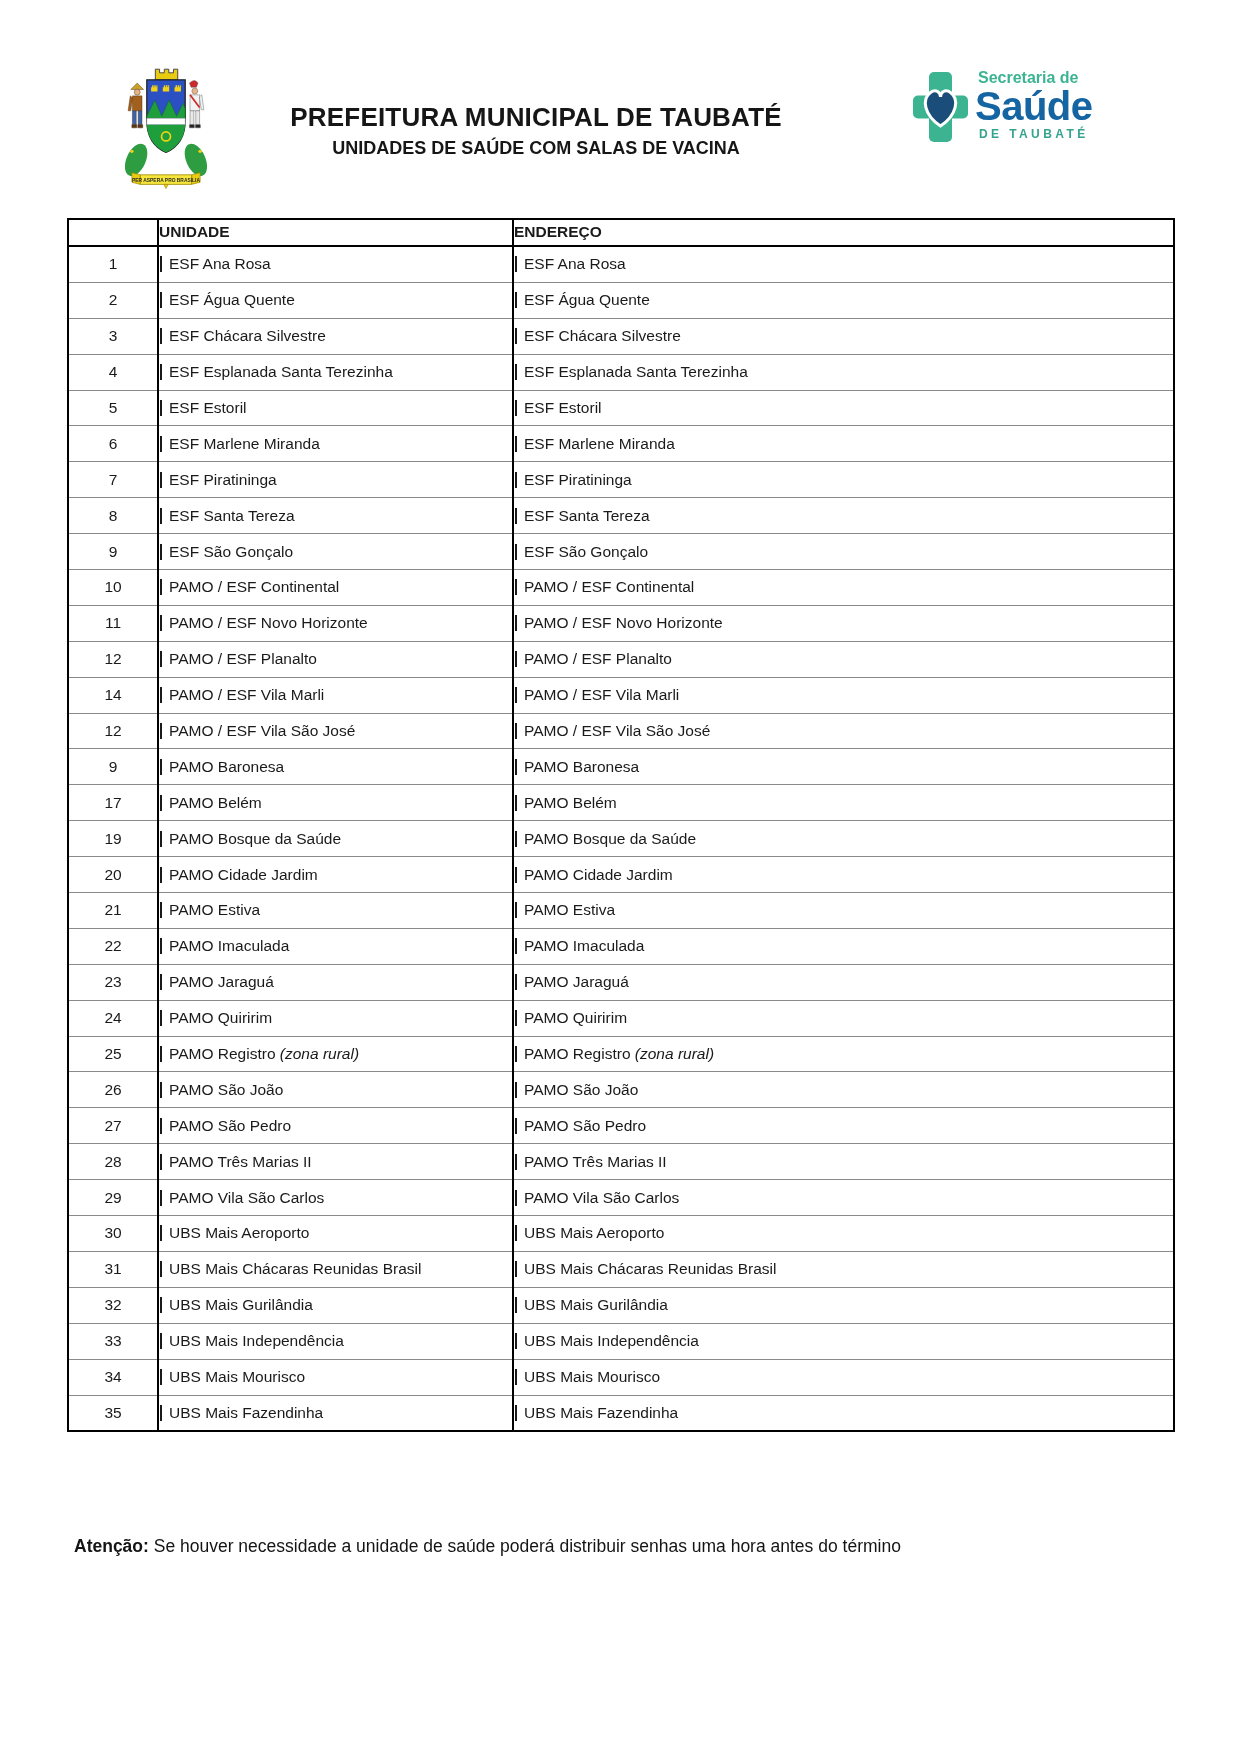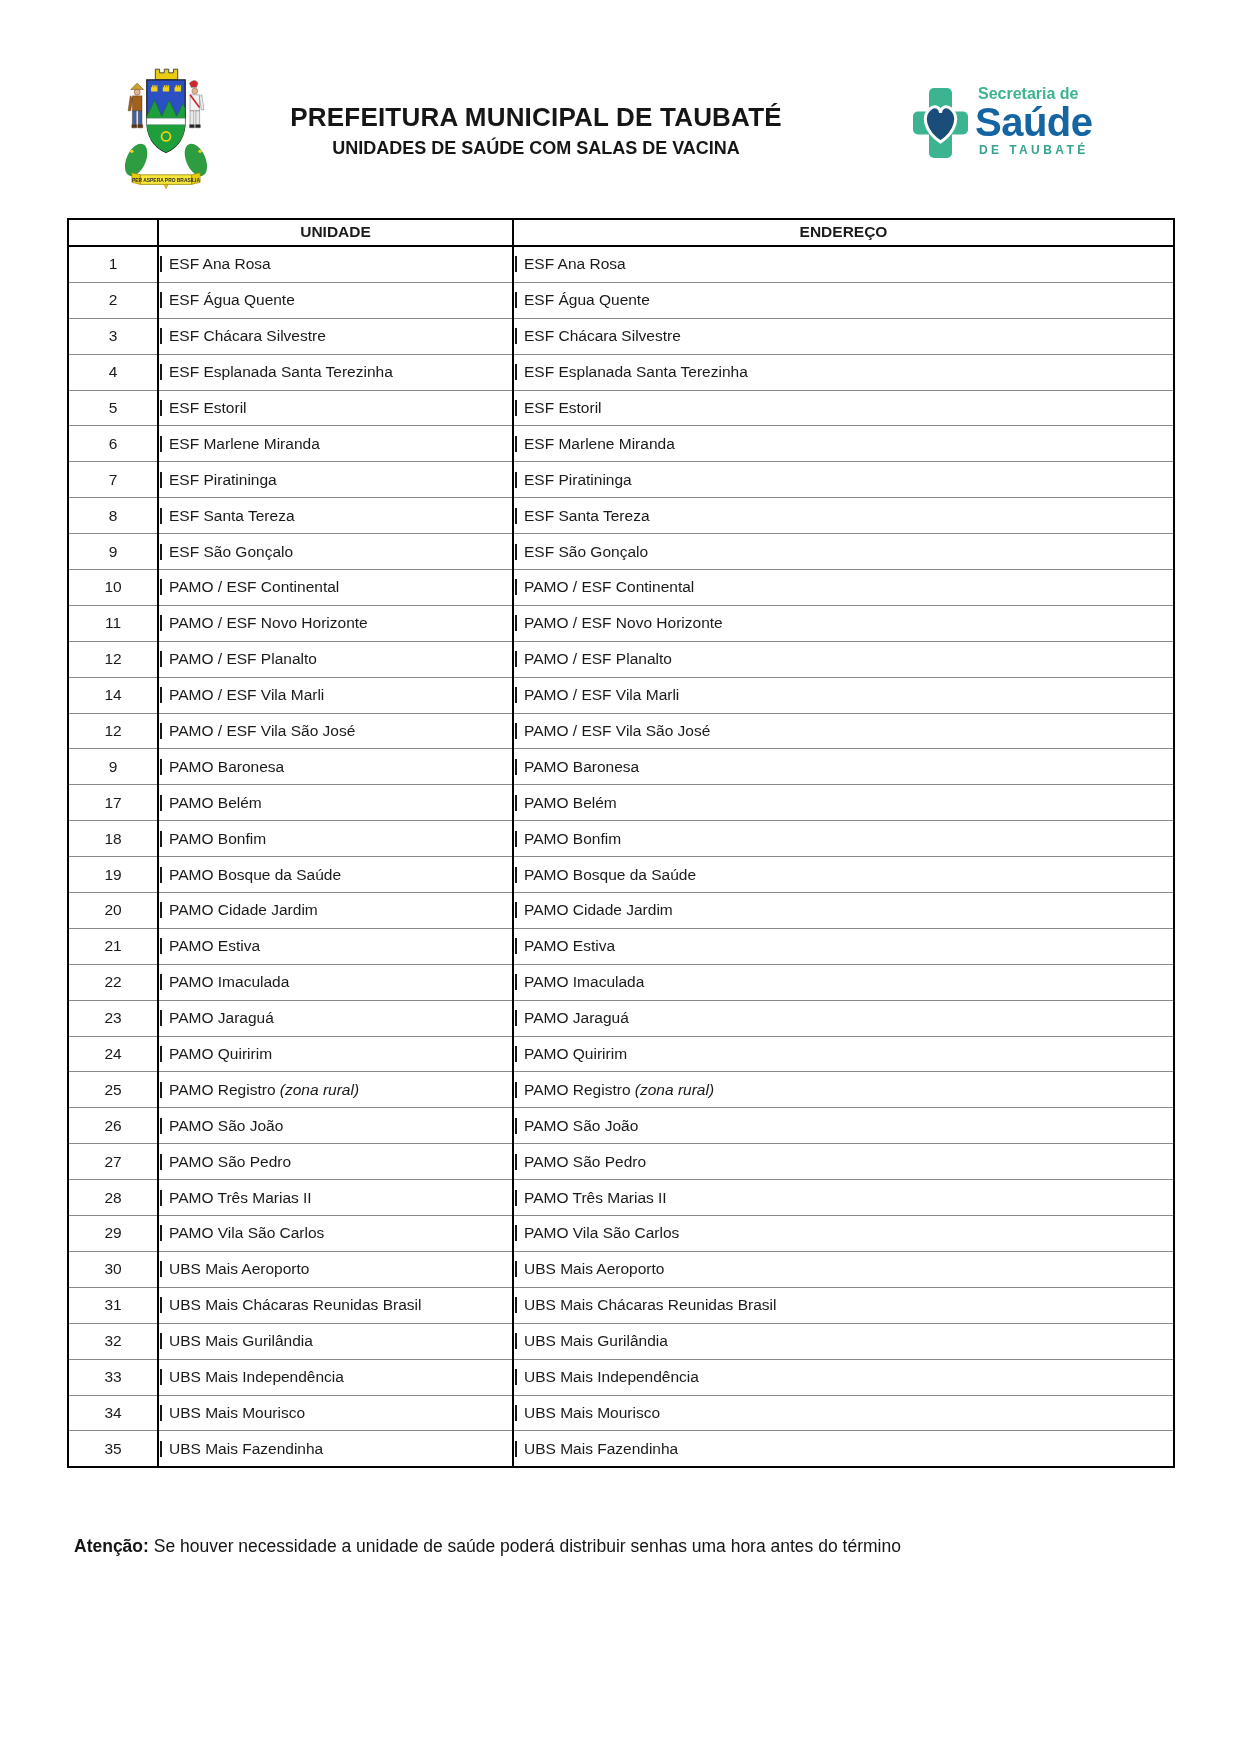--- a/index.html
+++ b/index.html
@@ -7,31 +7,31 @@
     position:relative; width:1241px; height:1754px; margin:0 auto;
     background:#ffffff; color:#1a1a1a;
     font-family:"Liberation Sans", sans-serif; overflow:hidden;
   }
 
   
   .crest { position:absolute; left:120px; top:66px; }
   .title-wrap { position:absolute; left:214px; top:102px; width:644px; text-align:center; }
   .title { font-size:26px; font-weight:bold; color:#161616; letter-spacing:0.2px; }
   .subtitle { font-size:18px; font-weight:bold; color:#161616; margin-top:5px; }
-  .saude-logo { position:absolute; left:912px; top:80px; }
+  .saude-logo { position:absolute; left:912px; top:64px; }
 
   
   .units-table {
     position:absolute; left:67px; top:218px; width:1106px;
     border-collapse:collapse; table-layout:fixed;
     font-size:15.5px; color:#1a1a1a;
   }
   .units-table, .units-table th { border:2px solid #000; }
   .units-table th {
-    height:22px; font-weight:bold; text-align:center; padding:1px 0 2px 0; font-size:15.5px;
+    height:22px; font-weight:bold; text-align:left; padding:1px 0 2px 0; font-size:15.5px;
   }
   .units-table td { height:34.9px; padding:0; vertical-align:middle; }
   .units-table tbody td { border-top:1px solid #8a8a8a; }
   .units-table tbody tr:first-child td { border-top:2px solid #000; }
   .c-num { width:90px; text-align:center; }
   .c-uni { width:355px; border-left:2px solid #000; }
   .c-end { width:661px; border-left:2px solid #000; }
   td.c-uni::before, td.c-end::before {
     content:""; display:inline-block; width:2px; height:16px;
     background:#1a1a1a; margin:0 7px 0 1px; vertical-align:-3px;
@@ -212,25 +212,20 @@
           <td class="c-num">9</td>
           <td class="c-uni">PAMO Baronesa</td>
           <td class="c-end">PAMO Baronesa</td>
         </tr>
         <tr>
           <td class="c-num">17</td>
           <td class="c-uni">PAMO Belém</td>
           <td class="c-end">PAMO Belém</td>
         </tr>
         <tr>
-          <td class="c-num">18</td>
-          <td class="c-uni">PAMO Bonfim</td>
-          <td class="c-end">PAMO Bonfim</td>
-        </tr>
-        <tr>
           <td class="c-num">19</td>
           <td class="c-uni">PAMO Bosque da Saúde</td>
           <td class="c-end">PAMO Bosque da Saúde</td>
         </tr>
         <tr>
           <td class="c-num">20</td>
           <td class="c-uni">PAMO Cidade Jardim</td>
           <td class="c-end">PAMO Cidade Jardim</td>
         </tr>
         <tr>

